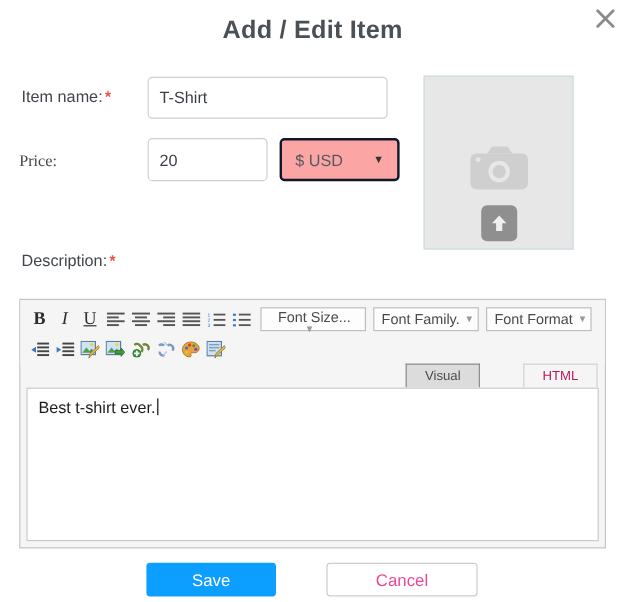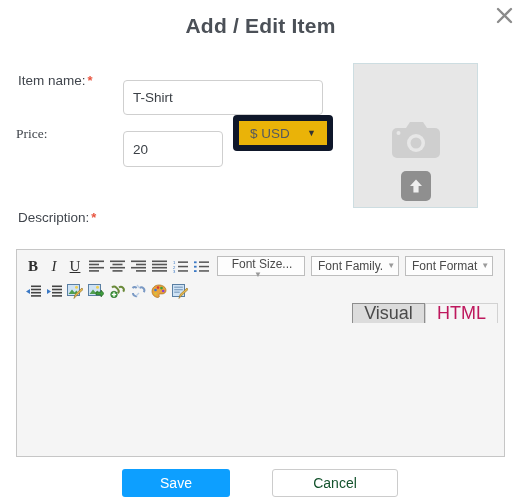--- a/index.html
+++ b/index.html
@@ -60,21 +60,20 @@
     position: absolute;
     box-sizing: border-box;
     border: 1px solid #cfcfcf;
     border-radius: 4px;
     background: #fff;
     font-family: "Liberation Sans", sans-serif;
     font-size: 13.5px;
     color: #3a3f45;
     padding: 0 9px;
     outline: none;
-    margin-top: 16px;
   }
   .text-input::placeholder { color: #b5b5b5; }
 
   
   #item-name-input {
     left: 123px;
     top: 64px;
     width: 200px;
     height: 35px;
   }
@@ -90,23 +89,23 @@
   }
 
   
   #currency-select {
     position: absolute;
     left: 233px;
     top: 115px;
     width: 100px;
     height: 36px;
     box-sizing: border-box;
-    border: 6px solid #0f172a;
+    border: 2px solid #0f172a;
     border-radius: 4px;
-    background: #eab308;
+    background: #fca5a5;
     display: flex;
     align-items: center;
     cursor: pointer;
   }
   #currency-value {
     font-size: 13.5px;
     color: #55595f;
     padding-left: 11px;
     flex: 1;
   }
@@ -220,28 +219,29 @@
 
   
   #editor-tabs {
     position: absolute;
     right: 6px;
     top: 53px;
     display: flex;
     align-items: flex-end;
   }
   .ed-tab {
-    width: 73px;
+    width: 62px;
     height: 20px;
     box-sizing: border-box;
     display: flex;
     align-items: center;
     justify-content: center;
-    font-size: 18px;
-    cursor: pointer;
+    font-size: 11px;
+    cursor: pointer;
+    margin-left: 36px;
   }
   .ed-tab.active {
     background: #dcdcdc;
     border: 1px solid #8d8d8d;
     border-bottom: none;
     color: #4a4a4a;
   }
   .ed-tab.inactive {
     background: #f5f5f5;
     border: 1px solid #d2d2d2;
@@ -291,21 +291,21 @@
   }
   #cancel-button {
     position: absolute;
     left: 272px;
     top: 469px;
     width: 126px;
     height: 28px;
     background: #ffffff;
     border: 1px solid #cccccc;
     border-radius: 3px;
-    color: #14532d;
+    color: #ec4899;
     font-size: 14px;
     font-family: "Liberation Sans", sans-serif;
     cursor: pointer;
   }
 </style>
 </head>
 <body>
 
 <div id="close-btn">
   <svg width="17" height="17" viewBox="0 0 17 17">
@@ -501,16 +501,19 @@
         </svg>
       </div>
     </div>
   </div>
 
   <div id="editor-tabs">
     <div class="ed-tab active">Visual</div>
     <div class="ed-tab inactive">HTML</div>
   </div>
 
+  <div id="editor-body">
+    <span id="editor-text">Best t-shirt ever.</span><span id="editor-caret"></span>
+  </div>
 </div>
 
 <button id="save-button">Save</button>
 <button id="cancel-button">Cancel</button>
 
 </body></html>

